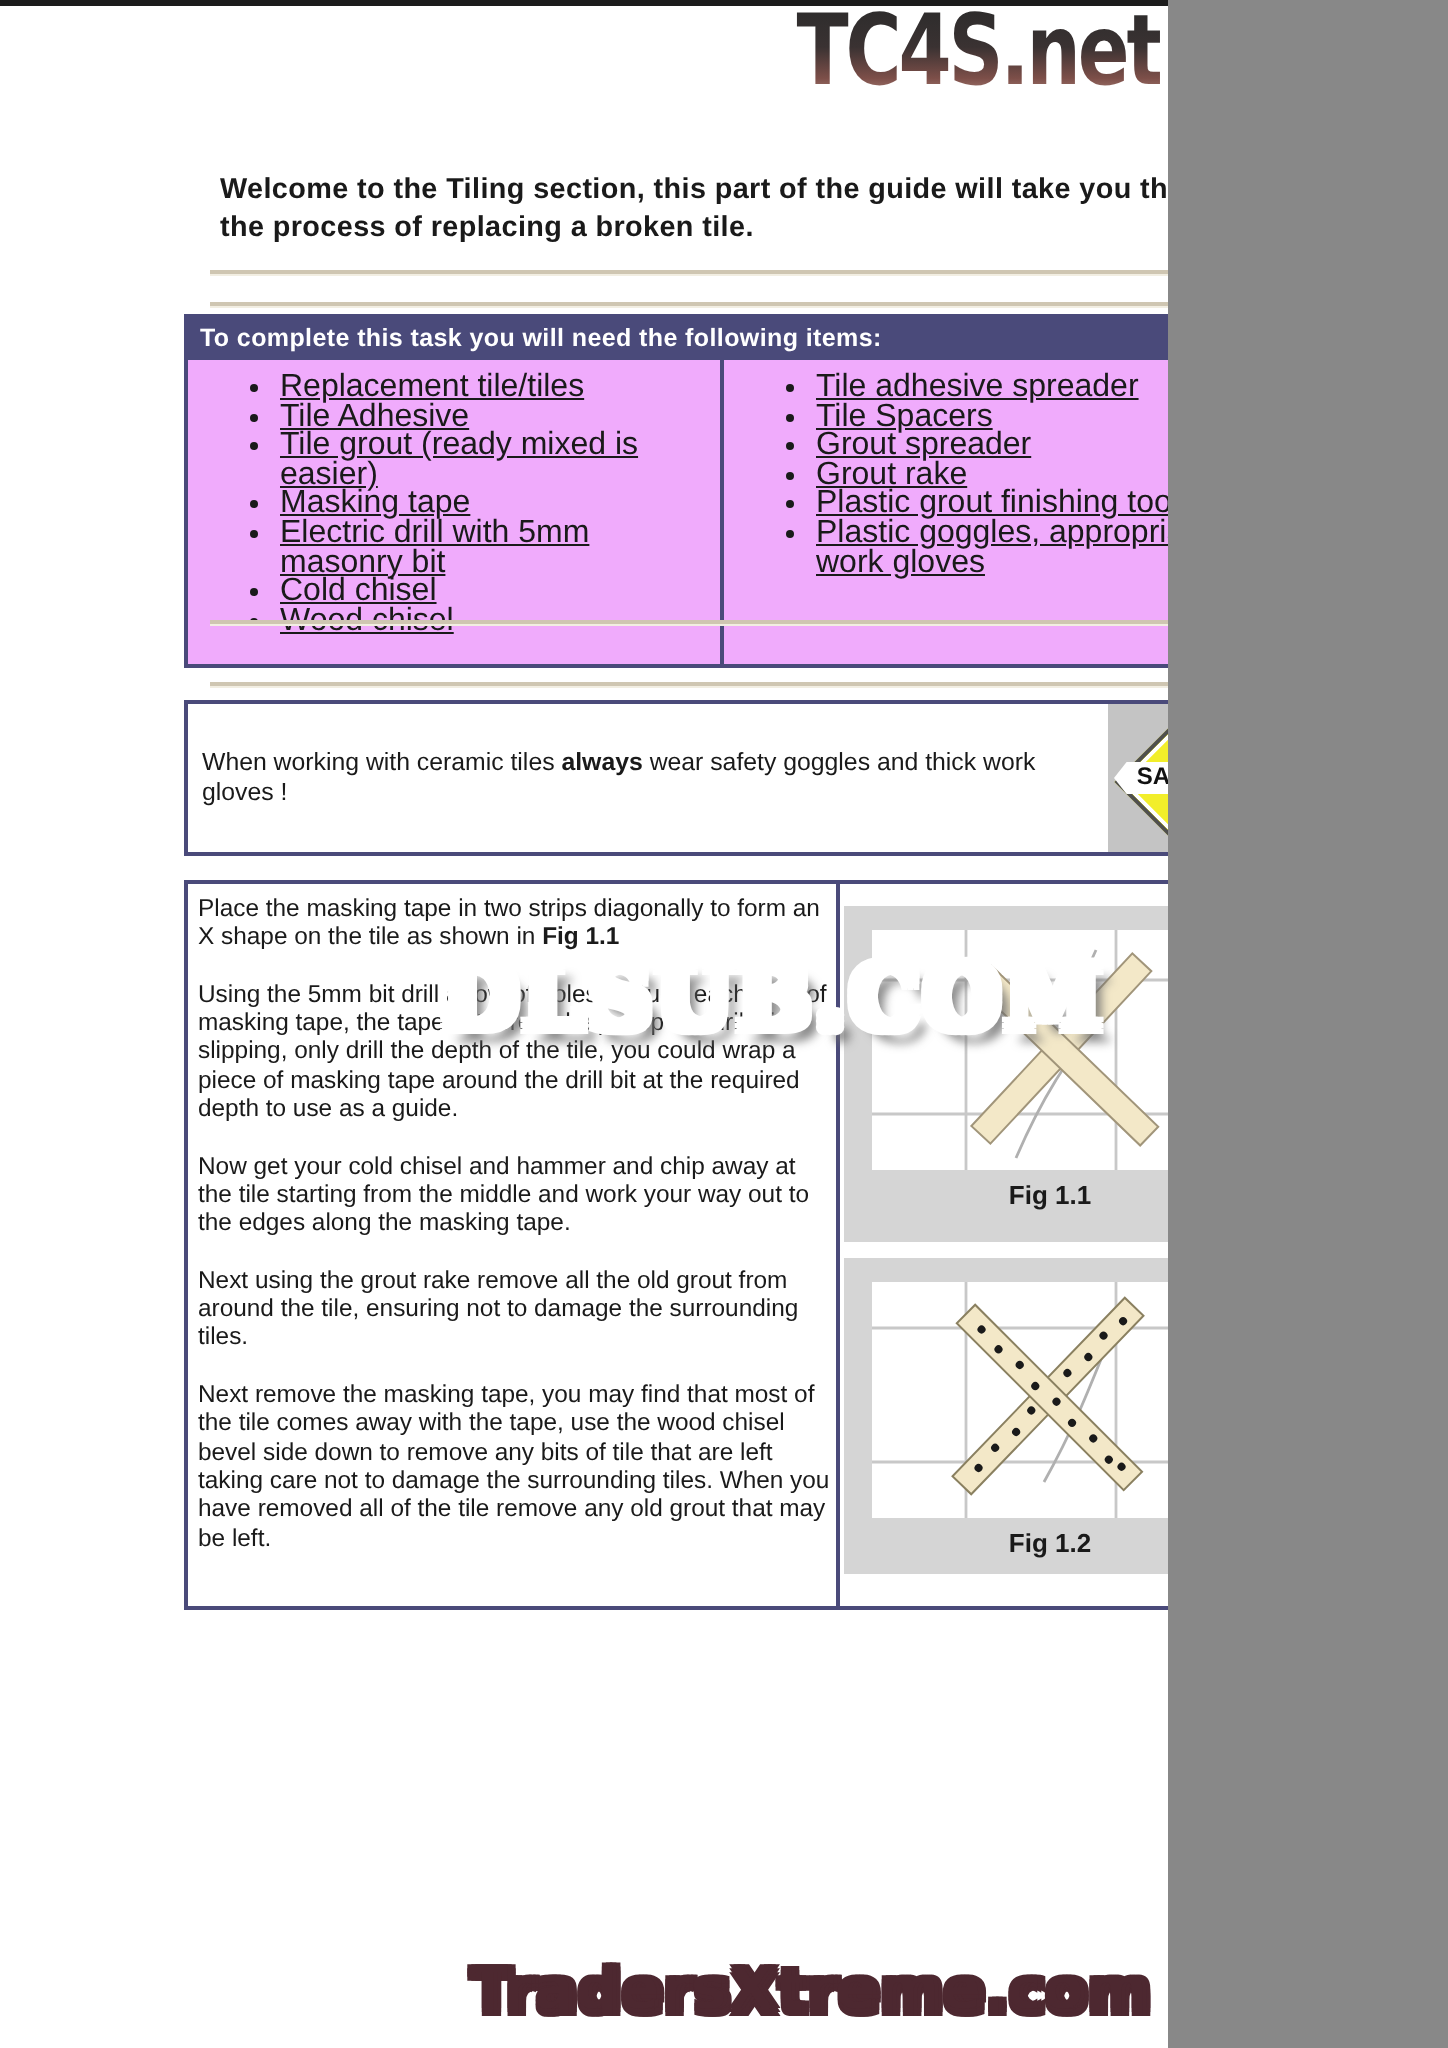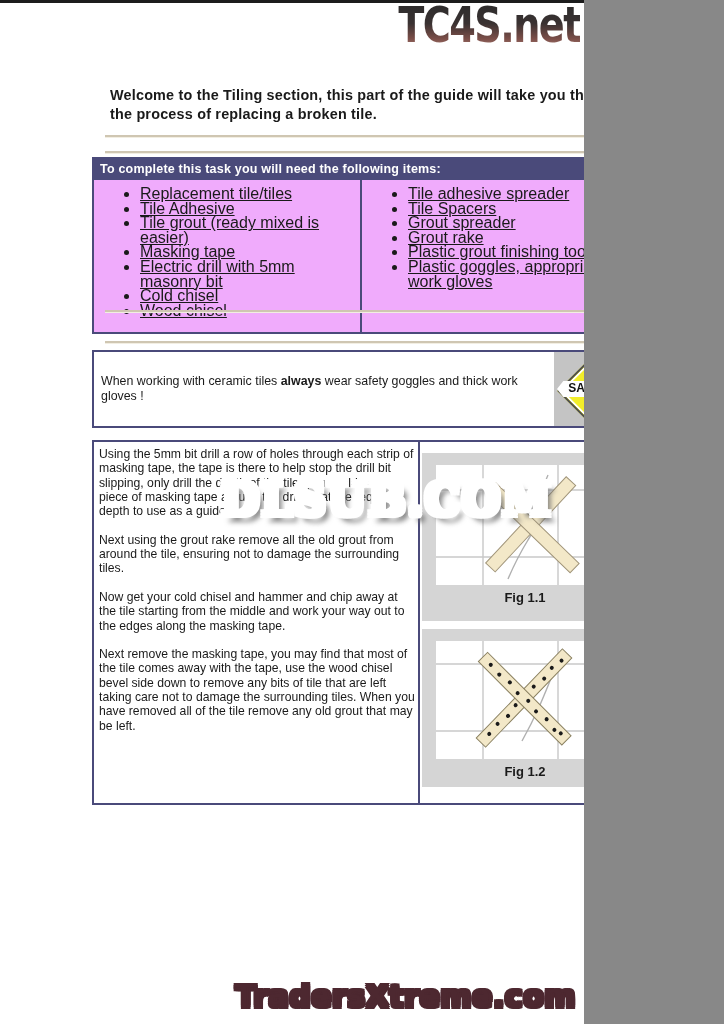--- a/index.html
+++ b/index.html
@@ -135,23 +135,24 @@
     <div class="safety-icon">
       <div class="diamond"></div>
       <div class="safety-band">
         <span>SAFETY</span>
       </div>
     </div>
   </div>
 
   <div class="main-box">
     <div class="text-col">
+      <p><span>Place the masking tape in two strips diagonally to form an X shape on the tile as shown in </span><b>Fig 1.1</b></p>
       <p>Using the 5mm bit drill a row of holes through each strip of masking tape, the tape is there to help stop the drill bit slipping, only drill the depth of the tile, you could wrap a piece of masking tape around the drill bit at the required depth to use as a guide.</p>
+      <p>Now get your cold chisel and hammer and chip away at the tile starting from the middle and work your way out to the edges along the masking tape.</p>
       <p>Next using the grout rake remove all the old grout from around the tile, ensuring not to damage the surrounding tiles.</p>
-      <p>Now get your cold chisel and hammer and chip away at the tile starting from the middle and work your way out to the edges along the masking tape.</p>
       <p>Next remove the masking tape, you may find that most of the tile comes away with the tape, use the wood chisel bevel side down to remove any bits of tile that are left taking care not to damage the surrounding tiles. When you have removed all of the tile remove any old grout that may be left.</p>
     </div>
     <div class="fig-col">
 
       <div class="fig-panel p1">
         <svg width="178" height="120" viewBox="0 0 178 120">
           <rect x="0" y="0" width="178" height="120" fill="#ffffff"></rect>
           <line x1="47" y1="0" x2="47" y2="120" stroke="#c8c8c8" stroke-width="1.4"></line>
           <line x1="122" y1="0" x2="122" y2="120" stroke="#c8c8c8" stroke-width="1.4"></line>
           <line x1="0" y1="25" x2="178" y2="25" stroke="#c8c8c8" stroke-width="1.4"></line>

